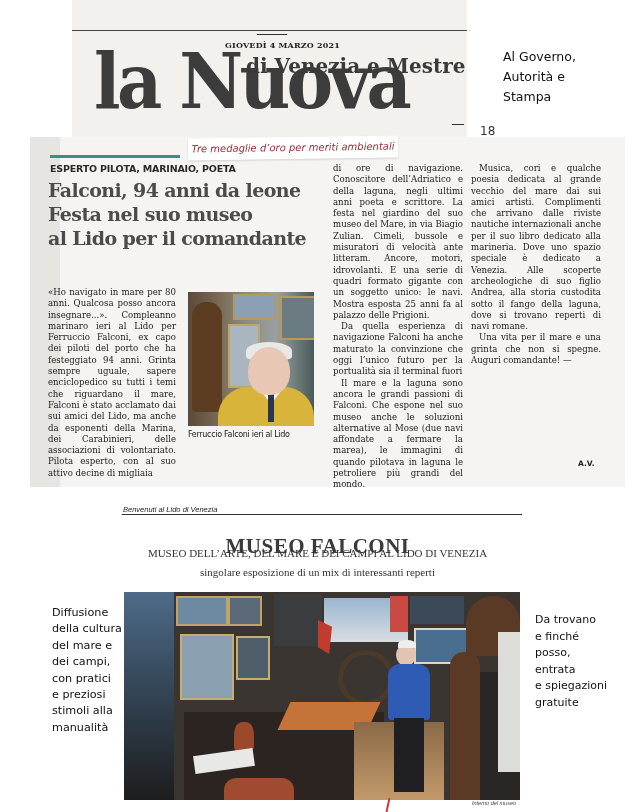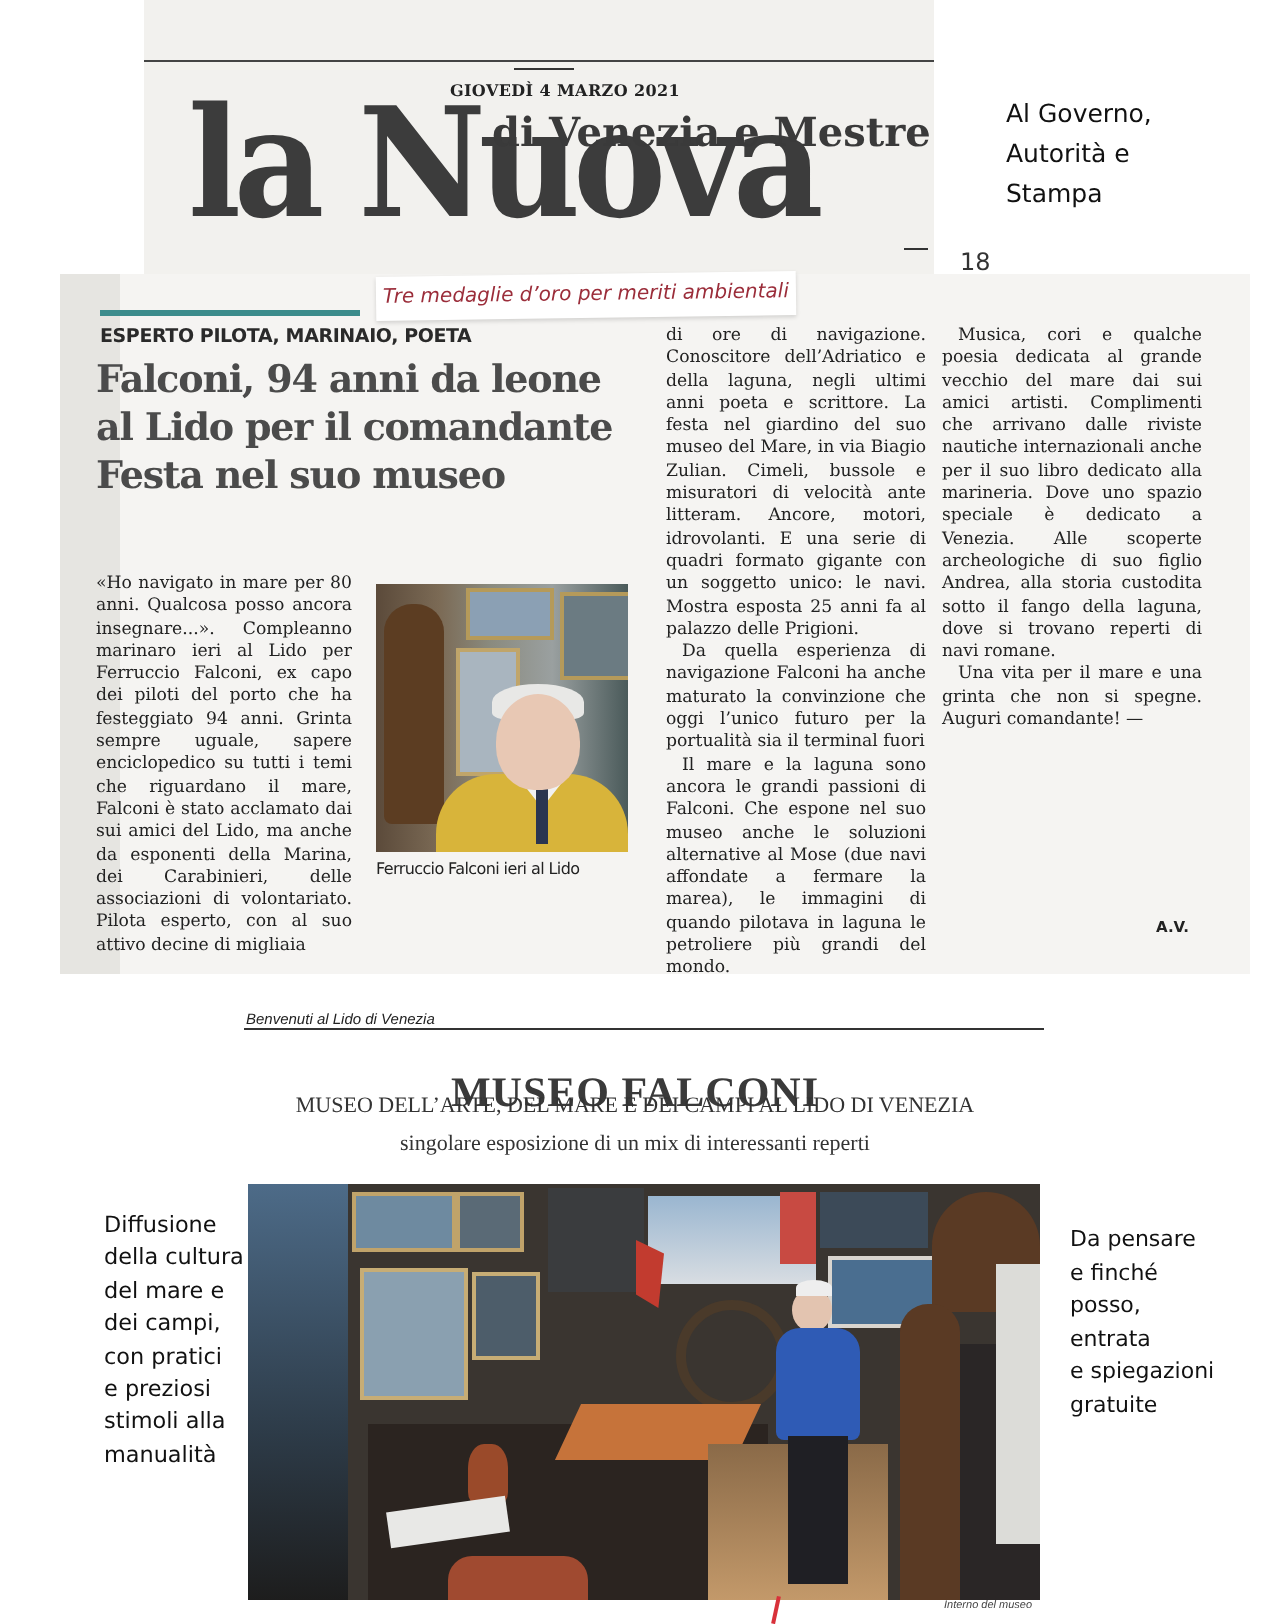--- a/index.html
+++ b/index.html
@@ -89,22 +89,22 @@
   <div class="teal"></div>
 </div>
 
 <div class="subtitle-label">
   <span>Tre medaglie d’oro per meriti ambientali</span>
 </div>
 
 <div class="kicker">ESPERTO PILOTA, MARINAIO, POETA</div>
 <div class="headline">
   <div>Falconi, 94 anni da leone</div>
+  <div>Festa nel suo museo</div>
   <div>al Lido per il comandante</div>
-  <div>Festa nel suo museo</div>
 </div>
 
 <div class="col col1">
   <p>«Ho navigato in mare per 80 anni. Qualcosa posso ancora insegnare...». Compleanno marinaro ieri al Lido per Ferruccio Falconi, ex capo dei piloti del porto che ha festeggiato 94 anni. Grinta sempre uguale, sapere enciclopedico su tutti i temi che riguardano il mare, Falconi è stato acclamato dai sui amici del Lido, ma anche da esponenti della Marina, dei Carabinieri, delle associazioni di volontariato. Pilota esperto, con al suo attivo decine di migliaia</p>
 </div>
 
 <div class="photo-portrait">
   <div class="bg1"></div>
   <div class="frame1"></div>
   <div class="frame2"></div>
@@ -178,19 +178,19 @@
   <div>della cultura</div>
   <div>del mare e</div>
   <div>dei campi,</div>
   <div>con pratici</div>
   <div>e preziosi</div>
   <div>stimoli alla</div>
   <div>manualità</div>
 </div>
 
 <div class="note-right">
-  <div>Da pensare</div>
+  <div>Da trovano</div>
   <div>e finché</div>
   <div>posso,</div>
   <div>entrata</div>
   <div>e spiegazioni</div>
   <div>gratuite</div>
 </div>
 
 </body></html>

